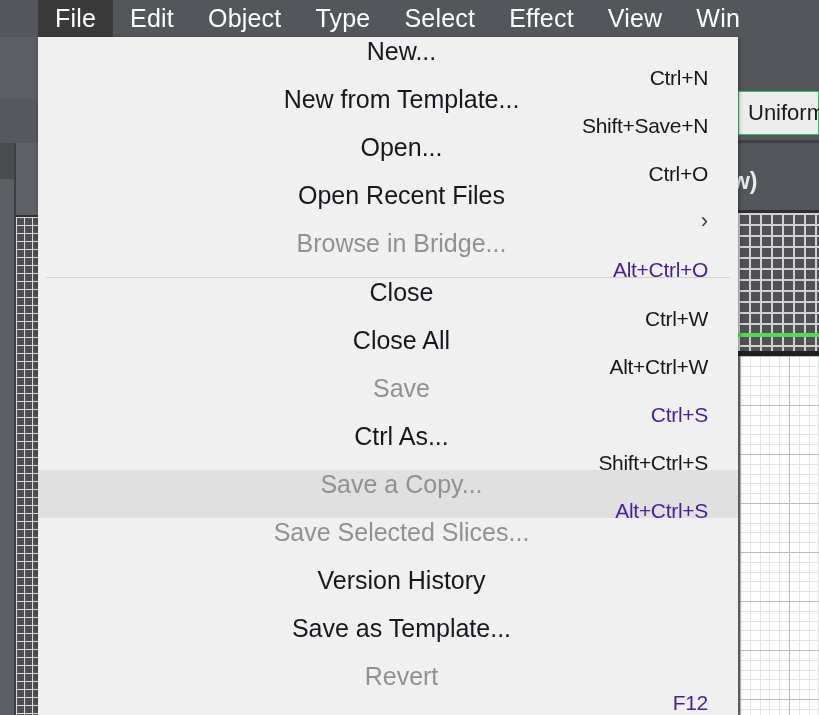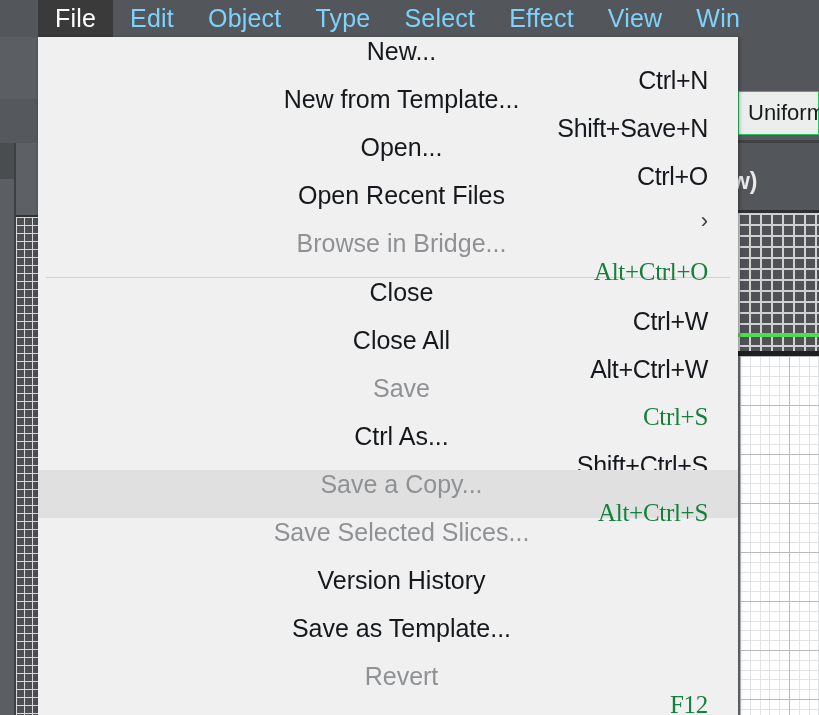--- a/index.html
+++ b/index.html
@@ -27,21 +27,21 @@
     background: #53565a;
   }
   .menubar-items {
     position: absolute;
     left: 38px; top: 0;
     height: 37px;
     display: flex;
     align-items: center;
   }
   .menu-title {
-    color: #7dd3fc;
+    color: #ffffff;
     font-size: 25px;
     line-height: 37px;
     padding: 0 17px;
     height: 37px;
     white-space: nowrap;
     letter-spacing: 0.2px;
     cursor: default;
   }
   .menu-title.active {
     background: #3a3a3a;
@@ -169,24 +169,24 @@
     color:#15181c;
     white-space:nowrap;
     cursor:default;
     flex-direction:column;
   }
   .menu-item.disabled { color:#8f9194; }
   .menu-item.highlight { background:#e0e0e0; }
   .menu-item .label { flex:0 0 auto; }
   .menu-item .accel {
     margin-left:auto;
-    font-size:25px;
+    font-size:21px;
     letter-spacing:-0.3px;
   }
-  .menu-item.disabled .accel { color:#15803d;font-family:Liberation Serif, serif; }
+  .menu-item.disabled .accel { color:#4c1d95; }
   .menu-item .chevron {
     margin-left:auto;
     font-size:22px;
     color:#3d4043;
     line-height:1;
   }
   .separator {
     height:1px;
     margin: 0 8px;
     background:#d2d2d2;

